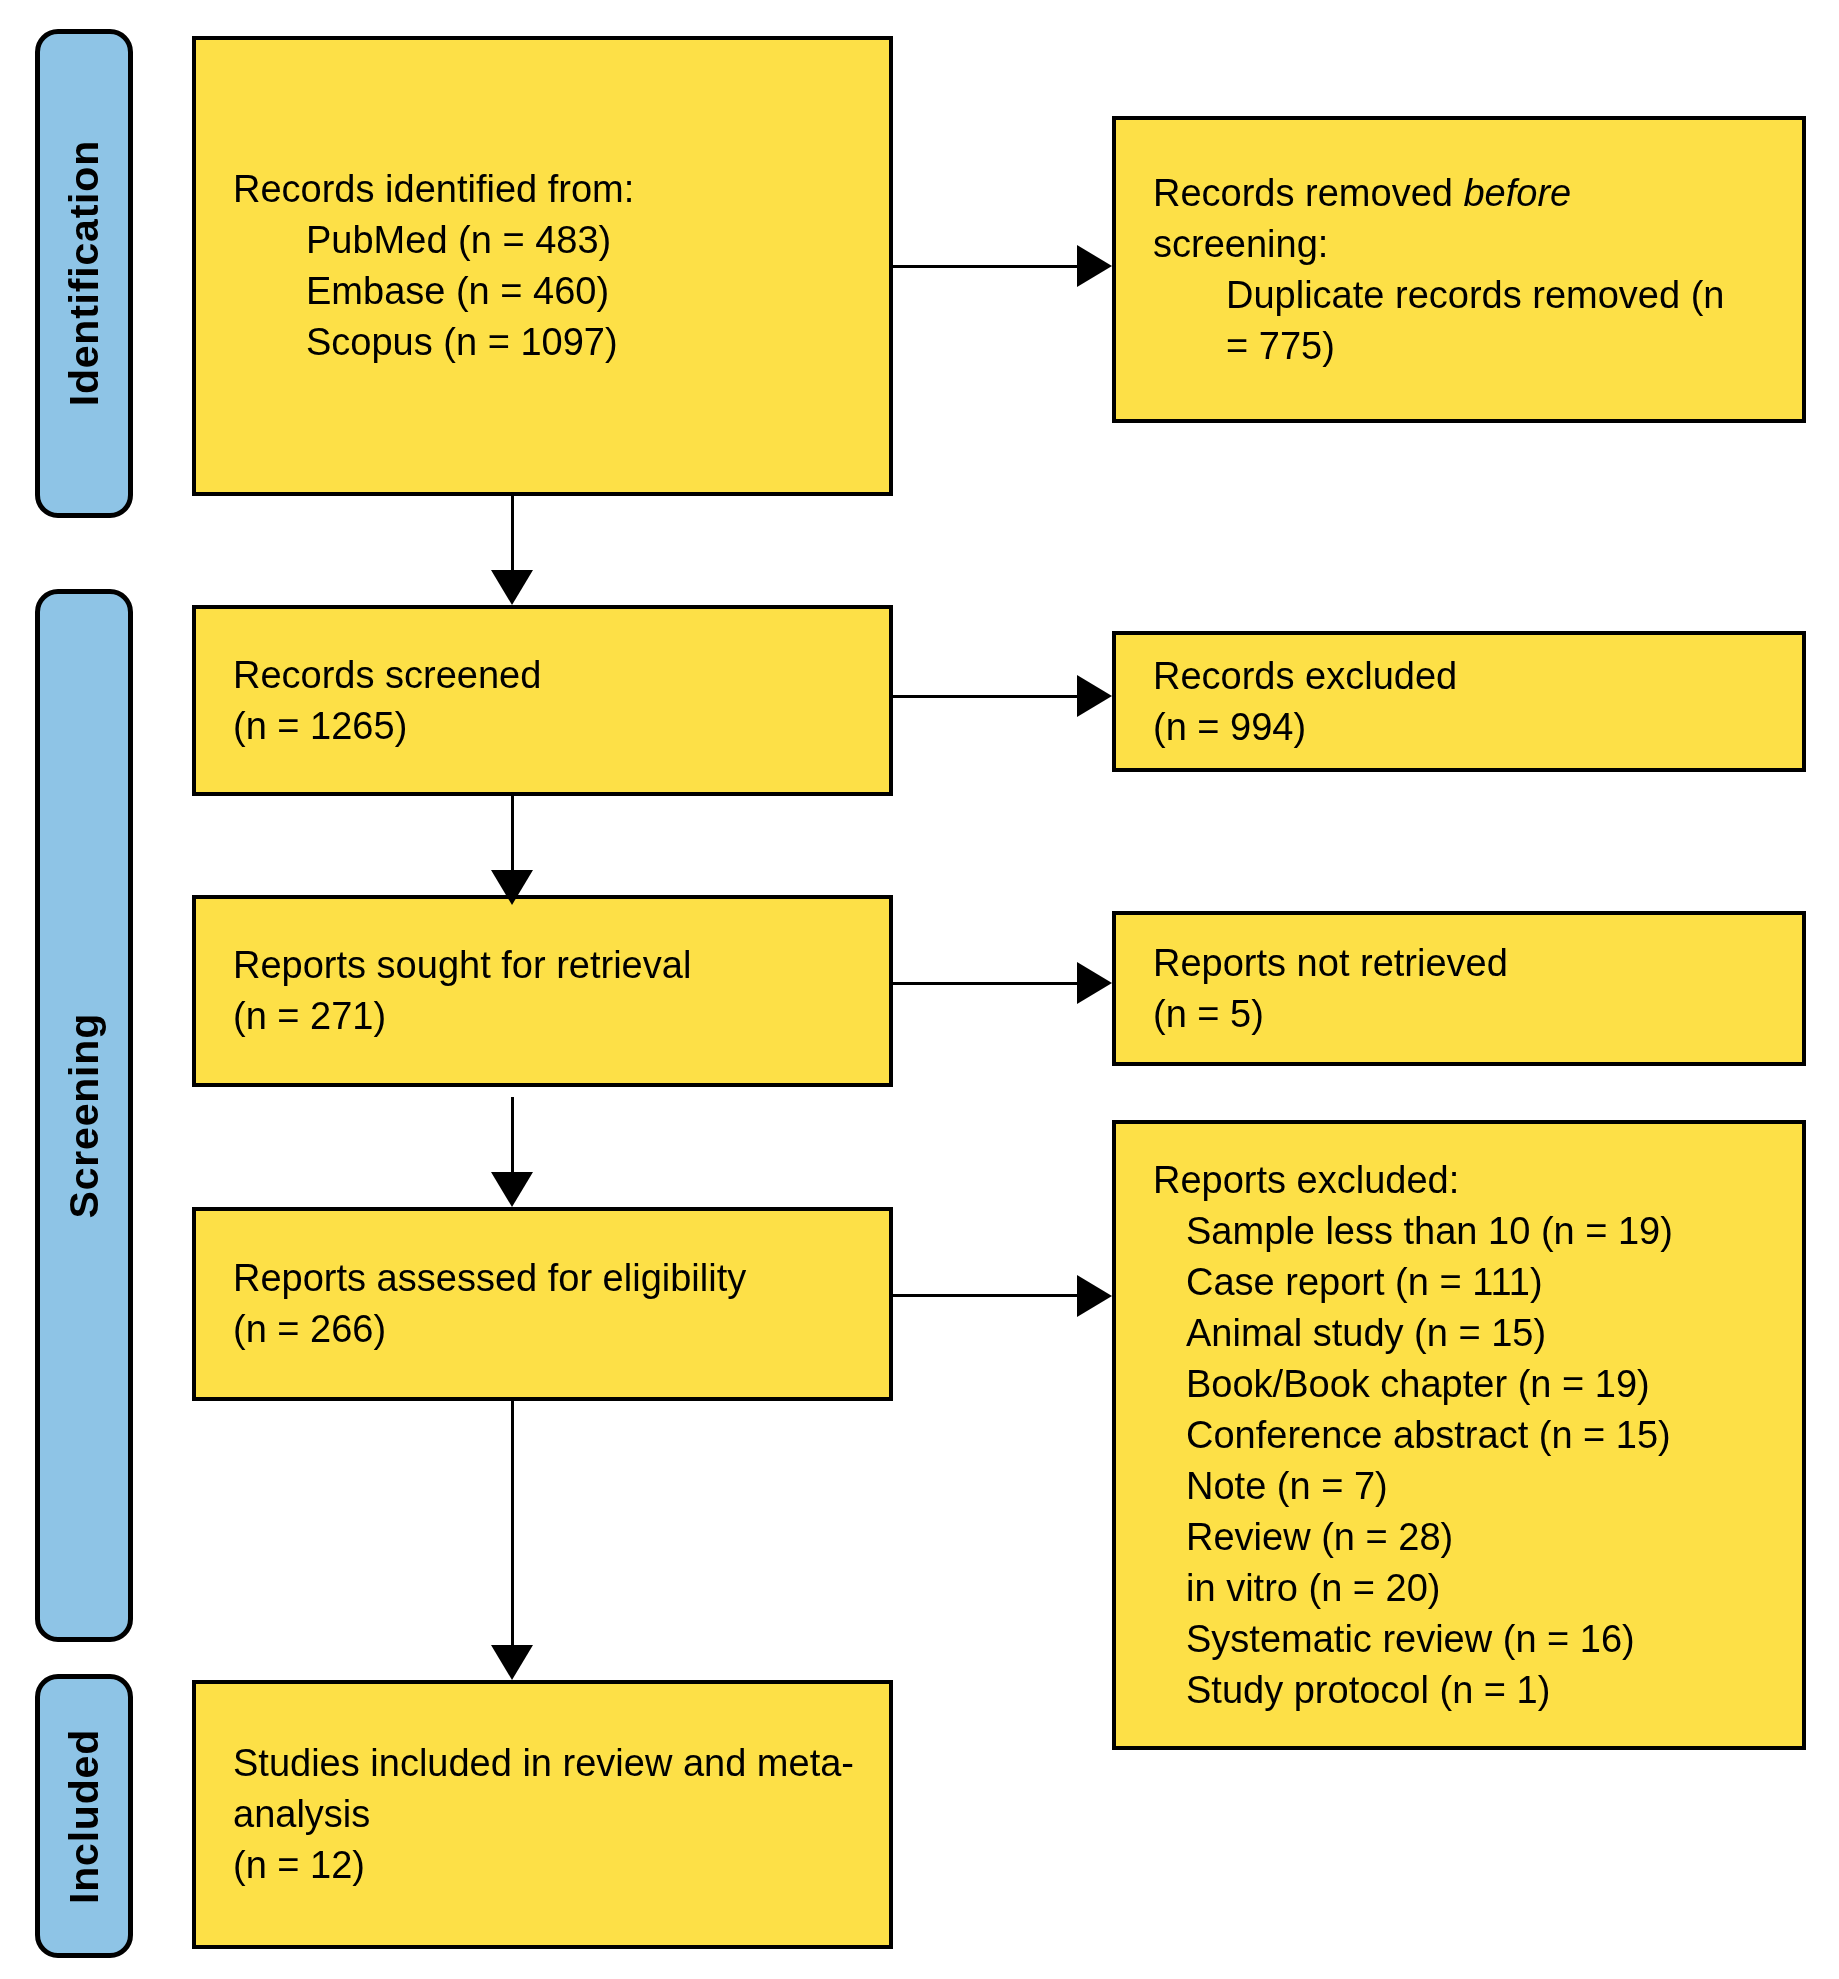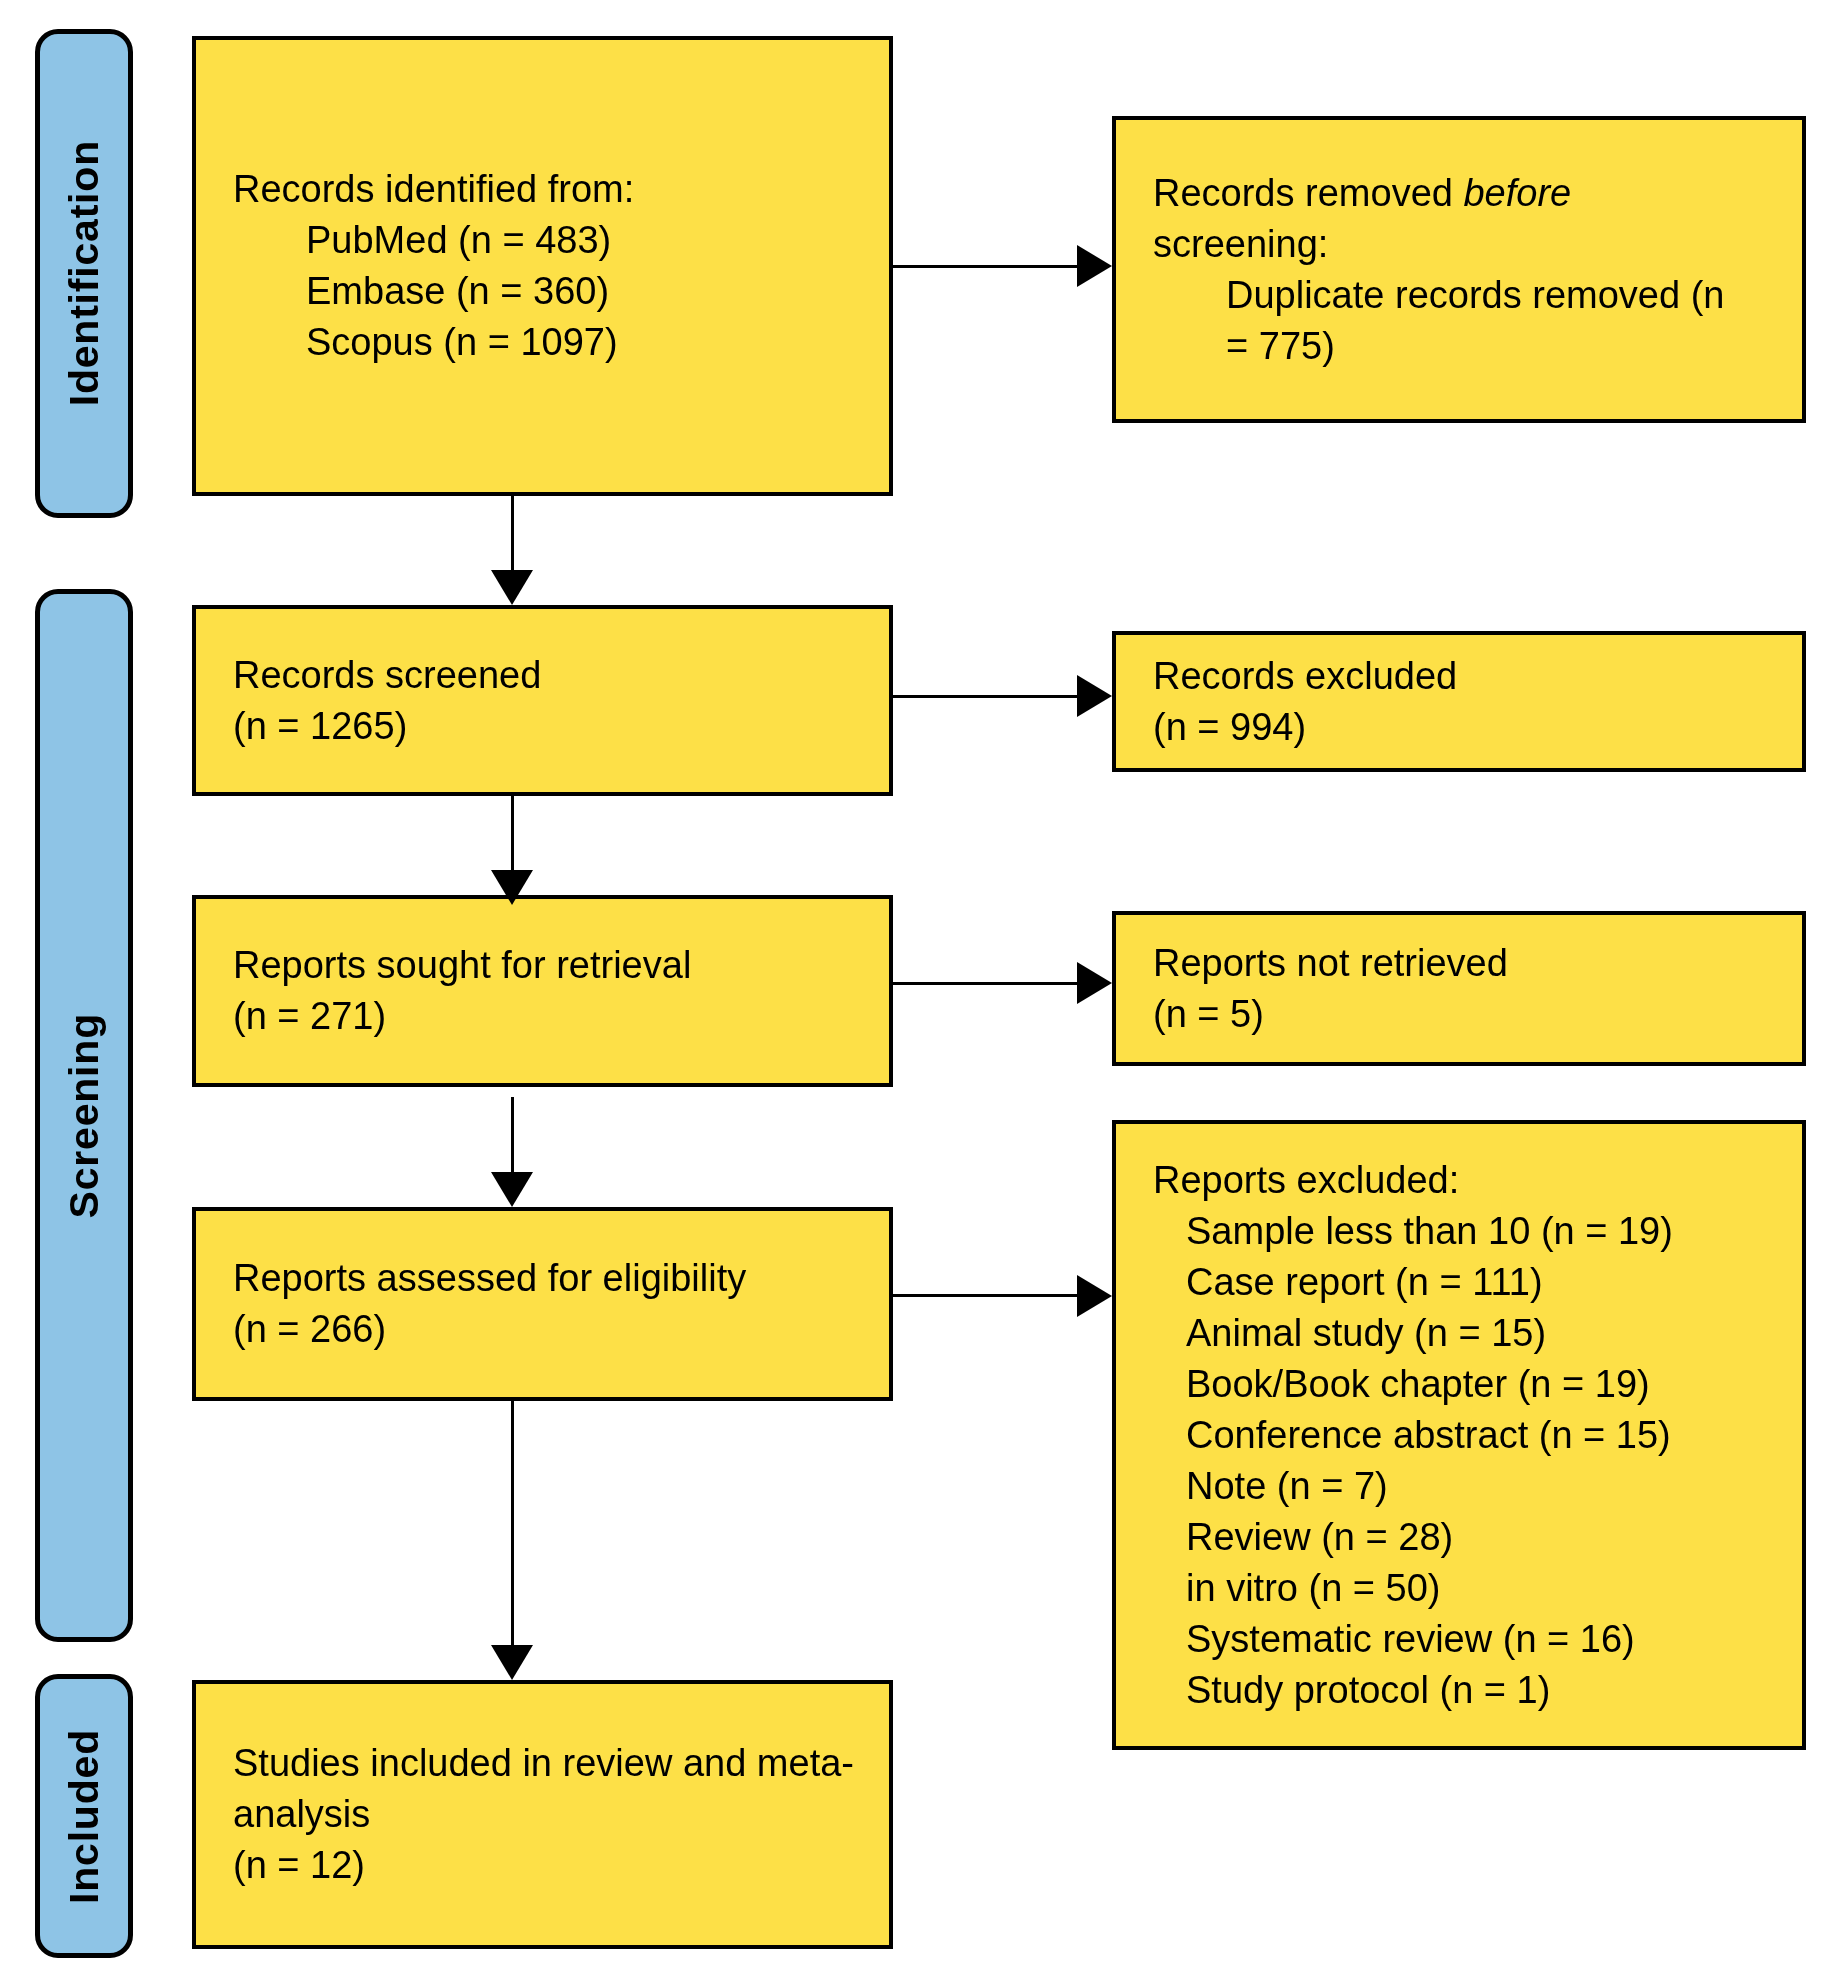--- a/index.html
+++ b/index.html
@@ -90,21 +90,21 @@
   <div class="stage" style="top:589px; height:1053px;">
     <span class="stage-label">Screening</span>
   </div>
   <div class="stage" style="top:1674px; height:284px;">
     <span class="stage-label">Included</span>
   </div>
 
   <div class="box left-col" style="top:36px; height:460px;">
     <span>Records identified from:</span>
     <span class="indent1">PubMed (n = 483)</span>
-    <span class="indent1">Embase (n = 360)</span>
+    <span class="indent1">Embase (n = 460)</span>
     <span class="indent1">Scopus (n = 1097)</span>
   </div>
 
   <div class="box right-col" style="top:116px; height:307px;">
     <span class="wrap-narrow"><span>Records removed </span><span class="em">before</span><span> screening:</span></span>
     <span class="indent1" style="max-width:529px;">Duplicate records removed (n = 775)</span>
   </div>
 
   <div class="box left-col" style="top:605px; height:191px;">
     <span>Records screened</span>
@@ -133,21 +133,21 @@
 
   <div class="box right-col" style="top:1120px; height:630px;">
     <span>Reports excluded:</span>
     <span class="indent2">Sample less than 10 (n = 19)</span>
     <span class="indent2">Case report (n = 111)</span>
     <span class="indent2">Animal study (n = 15)</span>
     <span class="indent2">Book/Book chapter (n = 19)</span>
     <span class="indent2">Conference abstract (n = 15)</span>
     <span class="indent2">Note (n = 7)</span>
     <span class="indent2">Review (n = 28)</span>
-    <span class="indent2">in vitro (n = 50)</span>
+    <span class="indent2">in vitro (n = 20)</span>
     <span class="indent2">Systematic review (n = 16)</span>
     <span class="indent2">Study protocol (n = 1)</span>
   </div>
 
   <div class="box left-col" style="top:1680px; height:269px;">
     <span>Studies included in review and meta-analysis</span>
     <span>(n = 12)</span>
   </div>
 
   <div class="vline" style="left:511px; top:496px; height:76px;"></div>

